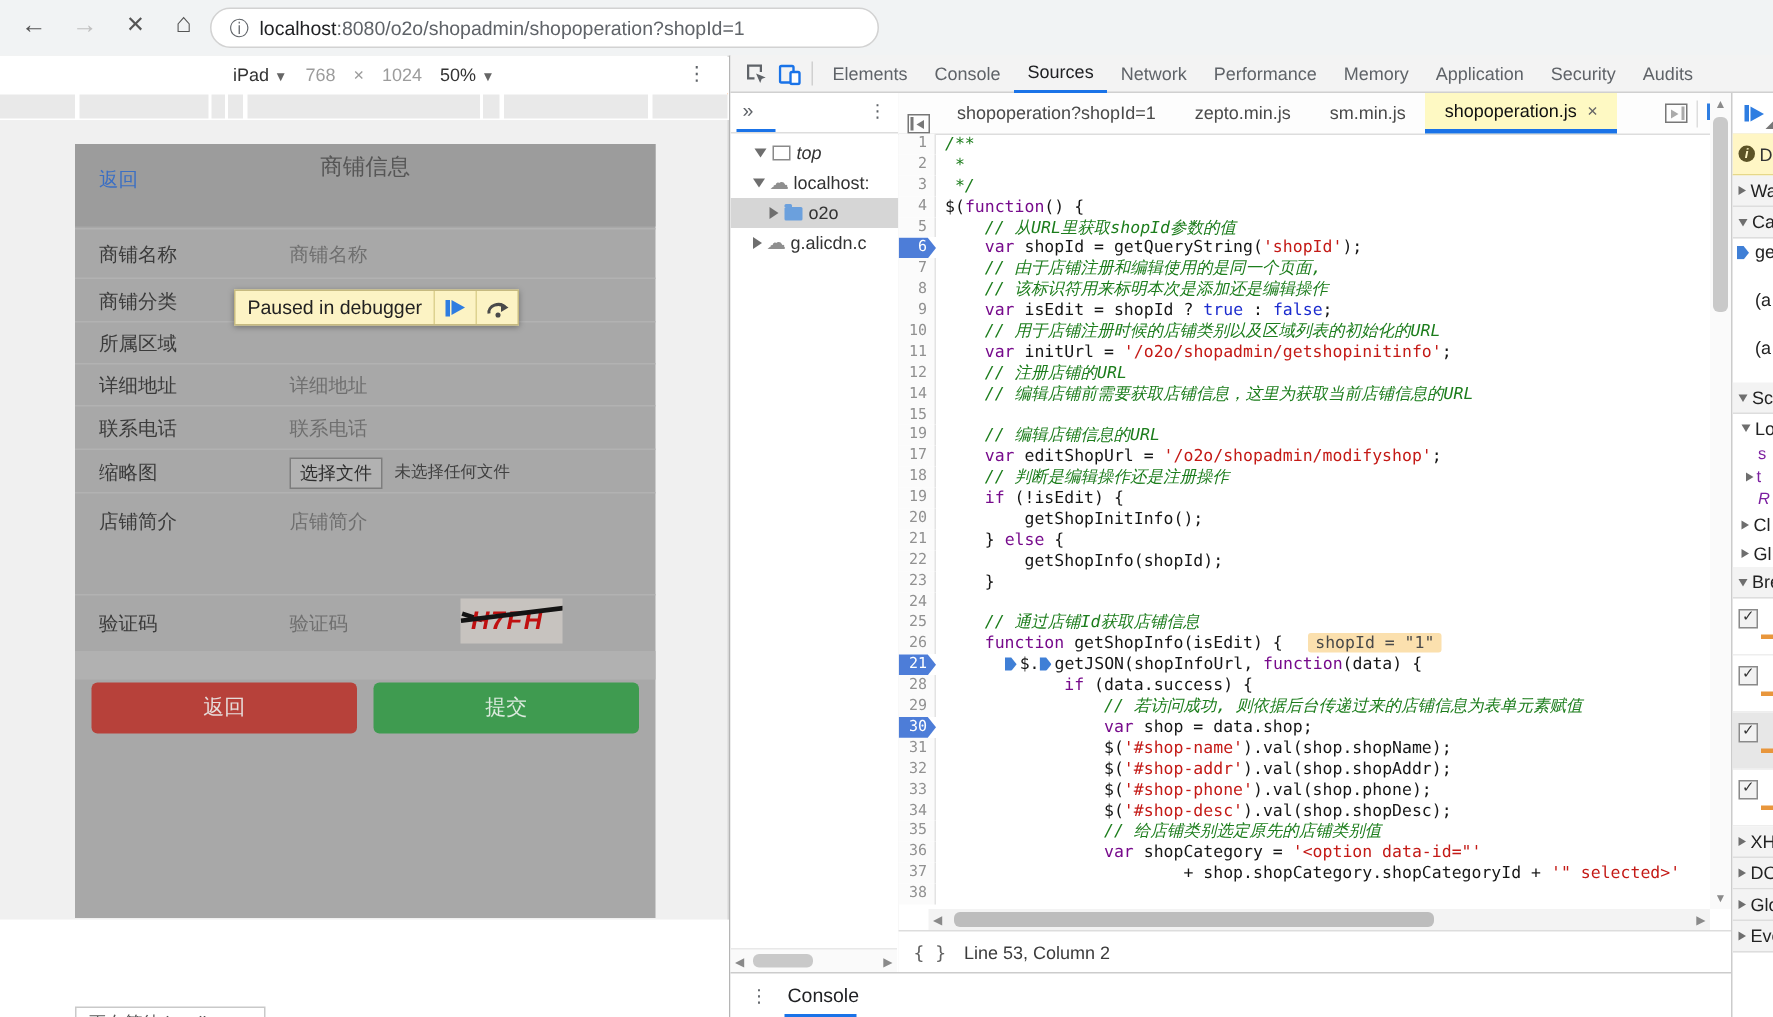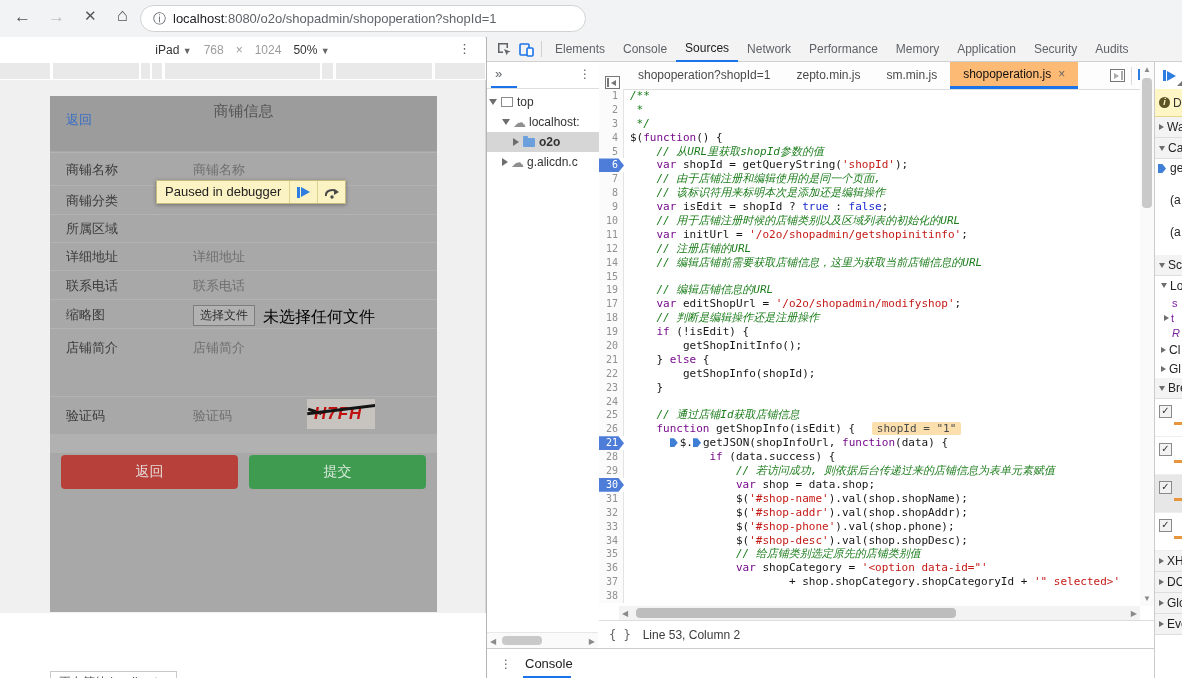--- a/index.html
+++ b/index.html
@@ -26,30 +26,30 @@
   .device-screen{position:absolute;left:0;top:80px;width:485px;height:533px;background:#f0f0f0;border-right:1px solid #d7d7d7}
   .form-panel{position:absolute;left:50px;top:16px;width:387px;height:516px;background:#a8a8a8}
   .panel-header{position:absolute;left:0;top:0;width:387px;height:55px;background:#9c9c9c}
   .back-link{position:absolute;left:16px;top:15px;font-size:13px;color:#3b6fc4}
   .panel-title{position:absolute;left:0;right:0;top:6px;text-align:center;font-size:15px;color:#565656}
   .frow{position:absolute;left:0;width:387px;border-top:1px solid #b2b2b2}
   .flabel{position:absolute;left:16px;top:50%;transform:translateY(-50%);font-size:13px;color:#3b3b3b}
   .fvalue{position:absolute;left:143px;top:50%;transform:translateY(-50%);font-size:13px;color:#6f6f6f}
   .frow.tall .flabel,.frow.tall .fvalue{top:10px;transform:none}
   .file-btn{position:absolute;left:143px;top:5px;border:1px solid #7d7d7d;background:#b2b2b2;color:#2e2e2e;font-size:12px;padding:1px 6px}
-  .file-status{position:absolute;left:213px;top:7px;font-size:16px;color:#000000}
+  .file-status{position:absolute;left:213px;top:7px;font-size:11px;color:#404040}
   .captcha{position:absolute;left:257px;top:2px;width:68px;height:30px;background:#c7c3bf;overflow:hidden}
   .captcha b{position:absolute;left:7px;top:5px;font-size:17px;font-weight:bold;color:#c01010;letter-spacing:1px;font-style:italic}
   .captcha::after{content:"";position:absolute;left:0px;top:9px;width:70px;border-top:3px solid #141414;transform:rotate(-7deg)}
   .captcha::before{content:"";position:absolute;left:2px;top:3px;width:14px;height:8px;border-bottom:3px solid #141414;transform:rotate(18deg)}
   .footer-band{position:absolute;left:0;top:338px;width:387px;height:19px;background:#b1b1b1}
   .pbtn{position:absolute;top:359px;width:177px;height:34px;border-radius:4px;display:flex;align-items:center;justify-content:center;font-size:14px}
   .btn-back{left:11px;background:#b7413a;color:#e6dcda}
   .btn-submit{left:199px;background:#3f9b50;color:#dcead e;color:#dceade}
-  .paused-banner{position:absolute;left:156px;top:100px;height:22px;display:flex;align-items:stretch;background:#fcf3c4;border:1px solid #c6ba80;box-shadow:0 1px 4px rgba(0,0,0,.35);z-index:6}
+  .paused-banner{position:absolute;left:156px;top:113px;height:22px;display:flex;align-items:stretch;background:#fcf3c4;border:1px solid #c6ba80;box-shadow:0 1px 4px rgba(0,0,0,.35);z-index:6}
   .pb-text{padding:0 8px;font-size:13px;color:#222;line-height:22px;white-space:nowrap}
   .pb-cell{width:27px;border-left:1px solid #ddd290;display:flex;align-items:center;justify-content:center}
   .play-bar{display:inline-block;width:3px;height:11px;background:#2e7de1;margin-right:1px}
   .play-tri{display:inline-block;width:0;height:0;border-left:9px solid #2e7de1;border-top:5.5px solid transparent;border-bottom:5.5px solid transparent}
   .tooltip{position:absolute;left:50px;top:591px;height:16px;background:#fff;border:1px solid #c9c9c9;font-size:12px;color:#565656;padding:2px 8px;white-space:nowrap}
   
   .devtools{position:absolute;left:486px;top:37px;width:696px;height:641px;background:#fff;border-left:1px solid #b5b5b5;font-size:12px;color:#333}
   .dt-tabs{position:absolute;left:0;top:0;width:696px;height:25px;background:#f3f3f3;border-bottom:1px solid #d0d0d0;display:flex;align-items:center;padding-left:6px;box-sizing:border-box}
   .ticon{width:22px;height:25px;display:flex;align-items:center;justify-content:center}
   .tsep{width:1px;height:16px;background:#d0d0d0;margin:0 4px}
@@ -70,21 +70,21 @@
   .cloud-ic{color:#8f8f8f;font-size:13px;margin:0 3px;flex:0 0 auto}
   .folder-ic{position:relative;width:12px;height:9px;background:#6ba0dd;border-radius:1px;margin:0 4px;flex:0 0 auto}
   .folder-ic::before{content:"";position:absolute;left:0;top:-2px;width:5px;height:2px;background:#6ba0dd;border-radius:1px 1px 0 0}
   .nav-hsb{position:absolute;left:0;top:570px;width:111px;height:16px;background:#fafafa;border-top:1px solid #e8e8e8}
   .sb-arrow{position:absolute;font-size:8px;color:#8a8a8a}
   .nav-hsb .thumb{position:absolute;left:15px;top:3px;width:40px;height:9px;background:#c9c9c9;border-radius:4px}
   
   .editor{position:absolute;left:112px;top:25px;width:555px;height:586px;background:#fff}
   .file-tabs{position:absolute;left:0;top:0;width:555px;height:27px;background:#fdfdfd;border-bottom:1px solid #ddd;display:flex;align-items:flex-end}
   .ftab{padding:0 13px;height:27px;line-height:27px;color:#4a4a4a;white-space:nowrap;box-sizing:border-box}
-  .ftab.active{background:#fdba74;color:#101010;border-bottom:3px solid #1a73e8;line-height:24px}
+  .ftab.active{background:#fef9c3;color:#101010;border-bottom:3px solid #1a73e8;line-height:24px}
   .ftab .close{margin-left:7px;color:#666}
   .nav-toggle{width:26px;display:flex;align-items:center;justify-content:center}
   .sq-icon{position:relative;width:13px;height:11px;border:1px solid #777;display:flex;align-items:center}
   .sq-icon .bar-l{position:absolute;left:1px;top:1px;bottom:1px;width:2px;background:#777}
   .sq-icon .bar-r{position:absolute;right:1px;top:1px;bottom:1px;width:2px;background:#aaa}
   .sq-icon .tl{position:absolute;left:5px;width:0;height:0;border-right:5px solid #777;border-top:3px solid transparent;border-bottom:3px solid transparent}
   .sq-icon .tr{position:absolute;right:5px;width:0;height:0;border-left:5px solid #aaa;border-top:3px solid transparent;border-bottom:3px solid transparent}
   .tabbar-right{position:absolute;right:3px;top:0;height:27px;display:flex;align-items:center;gap:6px}
   .vsep{width:1px;height:18px;background:#ddd}
   .code{position:absolute;left:0;top:27px;width:541px;height:531px;overflow:hidden;font-family:"DejaVu Sans Mono","Liberation Mono",monospace;font-size:11px;line-height:13.9px}
@@ -252,31 +252,31 @@
       <div class="dt-tab">Audits</div>
     </div>
 
   <div class="nav-panel">
     <div class="nav-head">
       <span class="chevrons">»</span>
       <div class="chev-under"></div>
       <span class="nav-kebab">⋮</span>
     </div>
     <div class="nav-tree" id="nav-tree">
-        <div class="tree-row" style="padding-left: 2px;">
+        <div class="tree-row" style="padding-left: 16px; font-style: italic;">
           <span class="tri-d"></span>
           <span class="frame-ic"></span>
           <span>top</span>
         </div>
         <div class="tree-row" style="padding-left: 15px;">
           <span class="tri-d"></span>
           <span class="cloud-ic">☁</span>
           <span>localhost:</span>
         </div>
-        <div class="tree-row sel" style="padding-left: 26px; font-weight: bold;">
+        <div class="tree-row sel" style="padding-left: 26px;">
           <span class="tri-r"></span>
           <span class="folder-ic"></span>
           <span>o2o</span>
         </div>
         <div class="tree-row" style="padding-left: 15px;">
           <span class="tri-r"></span>
           <span class="cloud-ic">☁</span>
           <span>g.alicdn.c</span>
         </div>
       </div>

